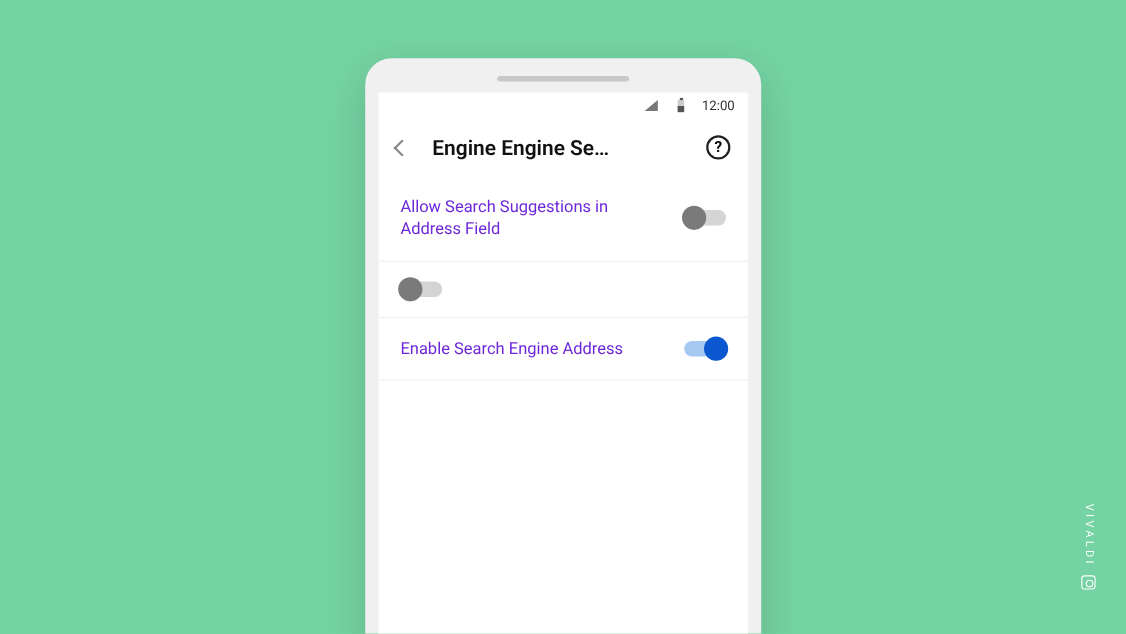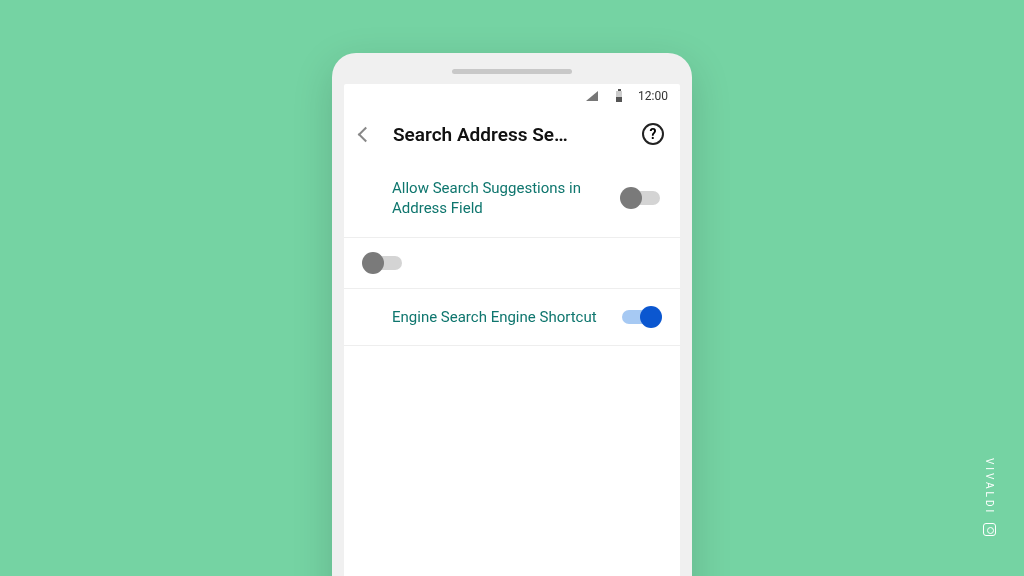--- a/index.html
+++ b/index.html
@@ -116,24 +116,23 @@
     .setting-row {
       display: flex;
       align-items: center;
       justify-content: space-between;
       padding: 18px 20px;
       border-bottom: 1px solid #eee;
       gap: 16px;
     }
     .setting-label {
       font-size: 15px;
-      color: #0f766e;
+      color: #6d28d9;
       line-height: 1.35;
       max-width: 215px;
-      margin-left: 28px;
     }
     .toggle {
       width: 38px;
       height: 14px;
       border-radius: 8px;
       position: relative;
       cursor: pointer;
       flex-shrink: 0;
     }
     .toggle.off {
@@ -199,35 +198,35 @@
 <div class="phone">
   <div class="speaker"></div>
   <div class="screen">
     <div class="status-bar">
       <div class="signal-icon"></div>
       <div class="battery-icon"></div>
       <span>12:00</span>
     </div>
     <div class="header">
       <div class="back-chevron"></div>
-      <div class="title">Search Address Se…</div>
+      <div class="title">Engine Engine Se…</div>
       <div class="help-circle">?</div>
     </div>
 
     <div class="setting-row">
       <div class="setting-label">Allow Search Suggestions in Address Field</div>
       <div class="toggle off"></div>
     </div>
 
     <div class="setting-row">
       <div class="toggle off"></div>
     </div>
 
     <div class="setting-row">
-      <div class="setting-label">Engine Search Engine Shortcut</div>
+      <div class="setting-label">Enable Search Engine Address</div>
       <div class="toggle on"></div>
     </div>
 
   </div>
 </div>
 
 <div class="watermark">
   <span>VIVALDI</span>
   <span class="wm-icon"></span>
 </div>

